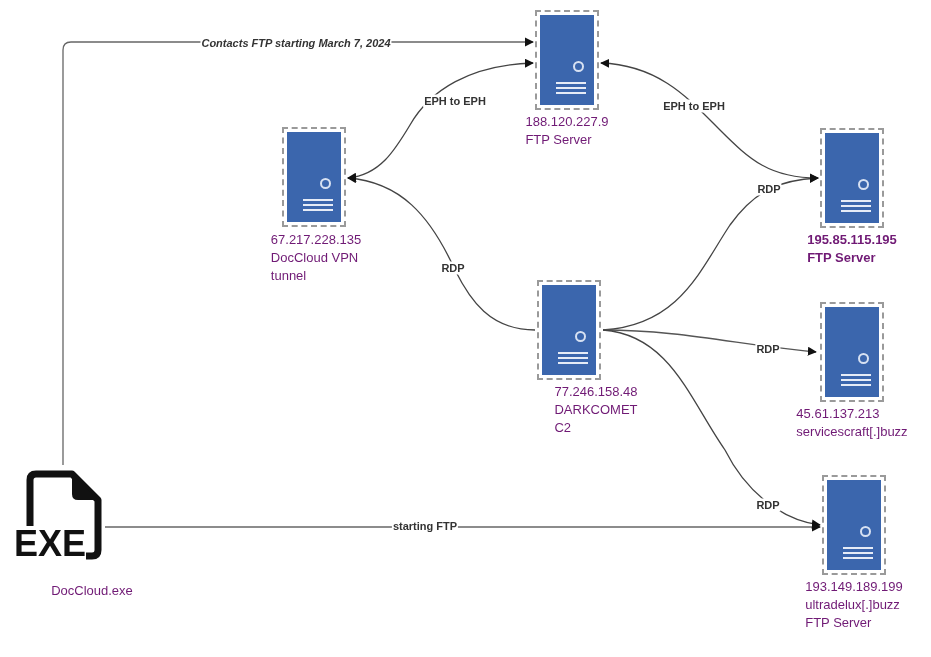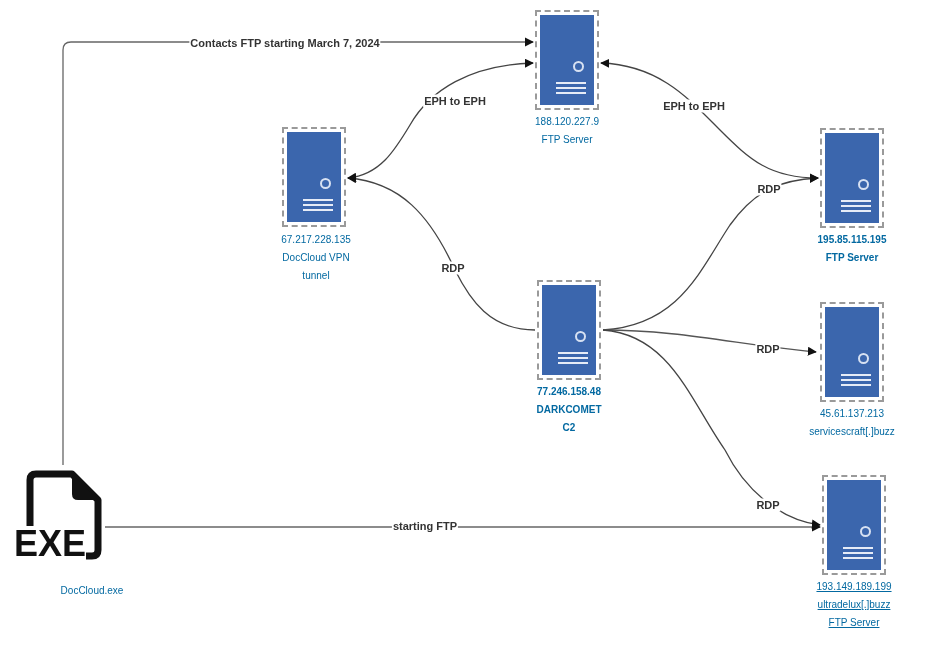--- a/index.html
+++ b/index.html
@@ -3,21 +3,21 @@
   <meta charset="utf-8">
   <style>
     html, body { margin: 0; padding: 0; background: #ffffff; }
     body { width: 931px; height: 657px; position: relative; overflow: hidden; font-family: "Liberation Sans", sans-serif; }
     #canvas { position: absolute; left: 0; top: 0; width: 931px; height: 657px; }
     .server { position: absolute; width: 64px; height: 100px; box-sizing: border-box; border: 2px dashed #9a9a9a; background: #fff; }
     .server .body { position: absolute; left: 3px; top: 3px; right: 3px; bottom: 3px; background: #3b66ad; }
     .server .led { position: absolute; right: 10px; top: 46px; width: 7px; height: 7px; border: 2px solid #d7e1f2; border-radius: 50%; box-sizing: content-box; }
     .server .bars { position: absolute; right: 8px; top: 67px; width: 30px; }
     .server .bars span { display: block; height: 2px; background: #e6ecf7; margin-bottom: 3px; }
-    .node-label { position: absolute; text-align: center; color: #0369a1; font-size: 10px; line-height: 18px; white-space: nowrap; transform: translateX(-50%); }
+    .node-label { position: absolute; color: #701a75; font-size: 13px; line-height: 18px; white-space: nowrap; transform: translateX(-50%); }
     .edge-label { position: absolute; font-weight: bold; font-size: 11px; color: #333; background: #fff; padding: 0 1px; white-space: nowrap; transform: translate(-50%, -50%); line-height: 13px; }
     .exe-icon { position: absolute; left: 10px; top: 470px; width: 100px; height: 100px; }
   </style>
 </head>
 <body>
 
 <svg id="canvas" width="931" height="657">
   <defs>
     <marker id="arrow" viewBox="0 0 10 10" refX="9" refY="5" markerWidth="7" markerHeight="7" orient="auto-start-reverse">
       <path d="M0,0 L10,5 L0,10 z" fill="#111"></path>
@@ -34,21 +34,21 @@
 
   <path d="M603,330 C680,325 700,270 730,225 C755,190 780,180 818,178" fill="none" stroke="#444" stroke-width="1.3" marker-end="url(#arrow)"></path>
 
   <path d="M603,330 C680,330 740,345 816,352" fill="none" stroke="#555" stroke-width="1.3" marker-end="url(#arrow)"></path>
 
   <path d="M603,330 C670,335 690,400 725,450 C745,490 780,520 820,525" fill="none" stroke="#444" stroke-width="1.3" marker-end="url(#arrow)"></path>
 
   <path d="M105,527 L820,527" fill="none" stroke="#666" stroke-width="1.3" marker-end="url(#arrow)"></path>
 </svg>
 
-<div class="edge-label" style="left:285px;top:43px;">Contacts FTP starting March 7, 2024</div>
+<div class="edge-label" style="left:296px;top:43px;font-style:italic;">Contacts FTP starting March 7, 2024</div>
 <div class="edge-label" style="left:455px;top:101px;">EPH to EPH</div>
 <div class="edge-label" style="left:694px;top:106px;">EPH to EPH</div>
 <div class="edge-label" style="left:453px;top:268px;">RDP</div>
 <div class="edge-label" style="left:769px;top:189px;">RDP</div>
 <div class="edge-label" style="left:768px;top:349px;">RDP</div>
 <div class="edge-label" style="left:768px;top:505px;">RDP</div>
 <div class="edge-label" style="left:425px;top:526px;">starting FTP</div>
 
 <div class="server" style="left:535px;top:10px;">
   <div class="body">
@@ -99,21 +99,21 @@
 <div class="server" style="left:537px;top:280px;">
   <div class="body">
       <div class="led"></div>
       <div class="bars">
         <span></span>
         <span></span>
         <span></span>
       </div>
     </div>
 </div>
-<div class="node-label" style="left:569px;top:383px;font-weight:bold;">
+<div class="node-label" style="left:596px;top:383px;">
   <div>77.246.158.48</div>
   <div>DARKCOMET</div>
   <div>C2</div>
 </div>
 
 <div class="server" style="left:820px;top:302px;">
   <div class="body">
       <div class="led"></div>
       <div class="bars">
         <span></span>
@@ -130,21 +130,21 @@
 <div class="server" style="left:822px;top:475px;">
   <div class="body">
       <div class="led"></div>
       <div class="bars">
         <span></span>
         <span></span>
         <span></span>
       </div>
     </div>
 </div>
-<div class="node-label" style="left:854px;top:578px;text-decoration:underline;">
+<div class="node-label" style="left:854px;top:578px;">
   <div>193.149.189.199</div>
   <div>ultradelux[.]buzz</div>
   <div>FTP Server</div>
 </div>
 
 <svg class="exe-icon" viewBox="0 0 100 100" style="left:10px;top:468px;">
   <path d="M20,58 L20,12 Q20,6 26,6 L62,6 L88,32 L88,82 Q88,88 82,88 L76,88" fill="none" stroke="#111" stroke-width="7" stroke-linejoin="round"></path>
   <path d="M62,6 L62,26 Q62,32 68,32 L88,32 Z" fill="#111"></path>
   <text x="4" y="88" font-family="Liberation Sans, sans-serif" font-weight="bold" font-size="36" fill="#111">EXE</text>
 </svg>

